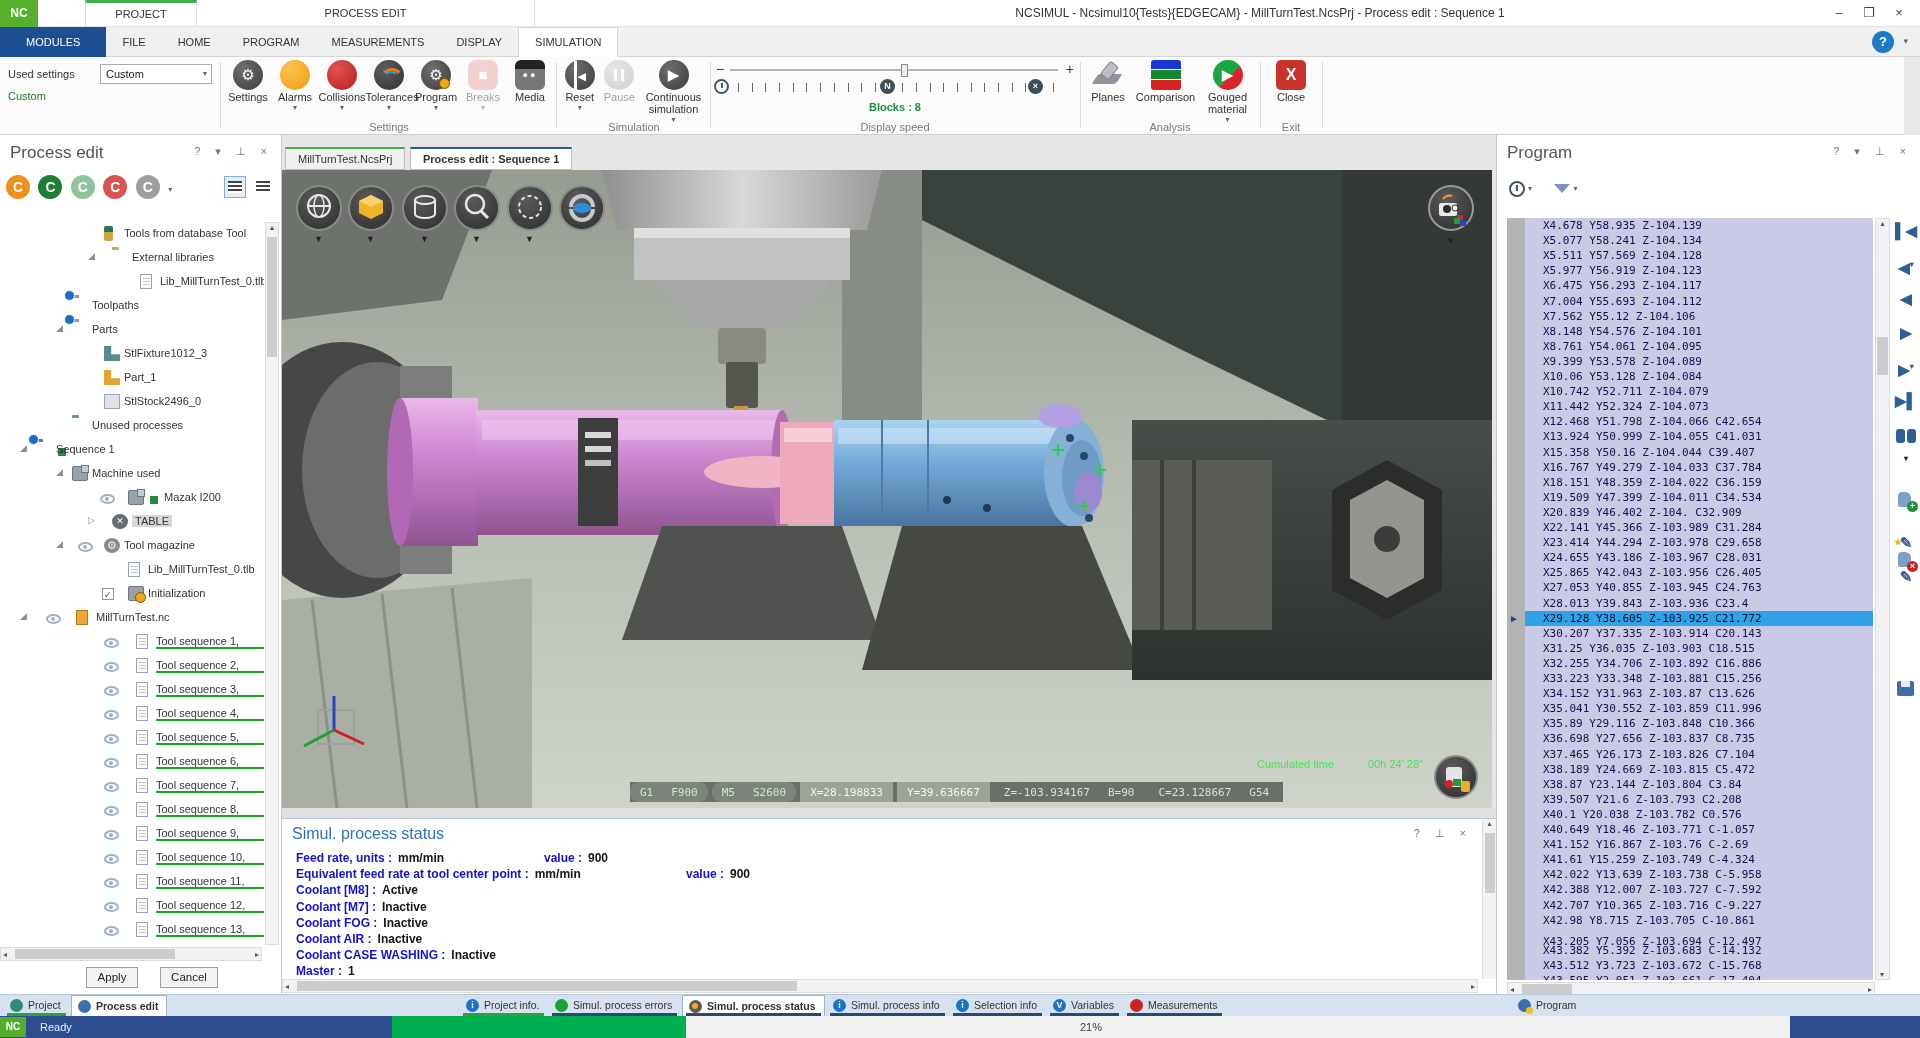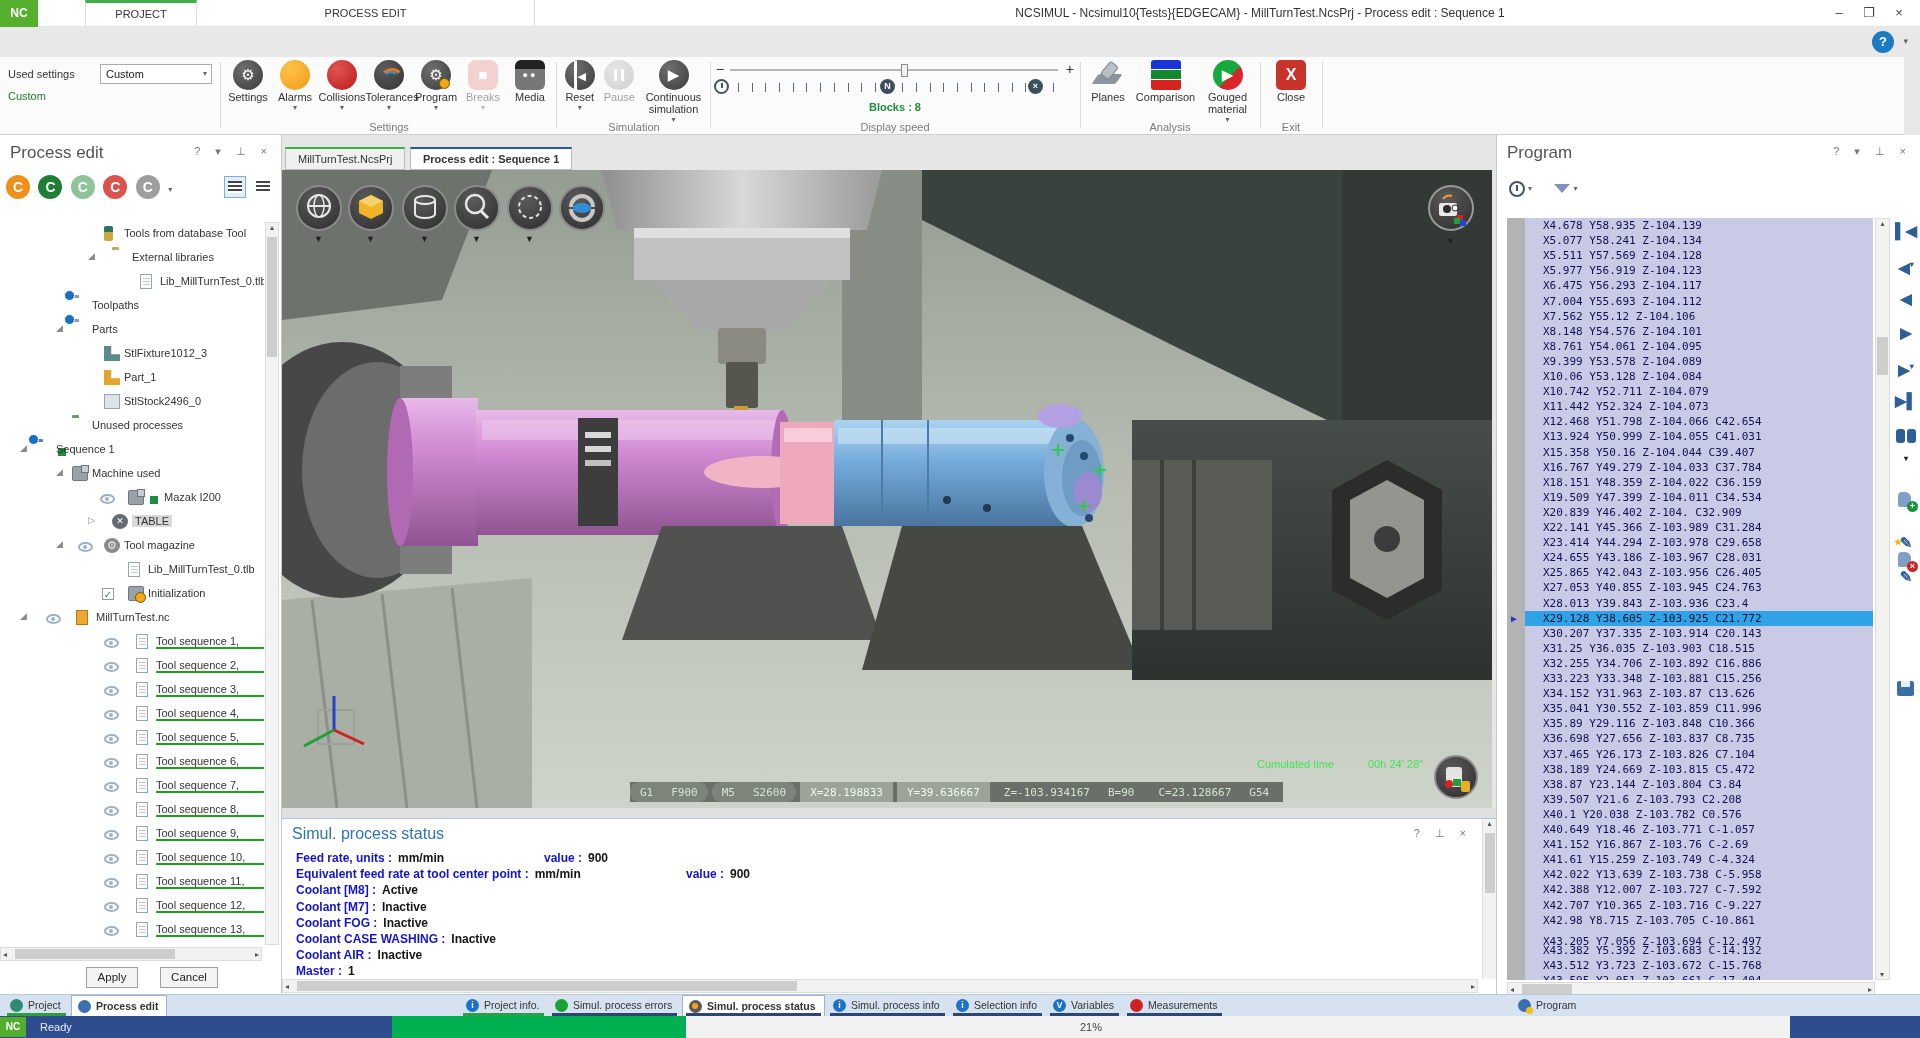--- a/index.html
+++ b/index.html
@@ -213,20 +213,29 @@
   <div id="titlebar">
     <div id="nc-logo">NC</div>
     <div id="grp-project" class="ctxgrp">PROJECT</div>
     <div id="grp-process" class="ctxgrp">PROCESS EDIT</div>
     <div id="win-title">NCSIMUL - Ncsimul10{Tests}{EDGECAM} - MillTurnTest.NcsPrj - Process edit : Sequence 1</div>
     <div class="winbtn" style="left:1826px;">–</div>
     <div class="winbtn" style="left:1856px;">❐</div>
     <div class="winbtn" style="left:1886px;">×</div>
   </div>
 
+  <div id="ribbon-tabs">
+      <div class="rtab modules">MODULES</div>
+      <div class="rtab">FILE</div>
+      <div class="rtab">HOME</div>
+      <div class="rtab">PROGRAM</div>
+      <div class="rtab">MEASUREMENTS</div>
+      <div class="rtab">DISPLAY</div>
+      <div class="rtab active">SIMULATION</div>
+    </div>
   <div id="help-btn">?</div>
   <div id="help-caret">▾</div>
 
   <div id="ribbon">
     <div id="used-settings-label">Used settings</div>
     <div id="used-settings-box">
       <span>Custom</span><span class="dd">▾</span>
     </div>
     <div id="used-settings-sub">Custom</div>
 
@@ -729,22 +738,22 @@
 
     <div id="status-panel">
       <div id="sp-title">Simul. process status</div>
       <div class="panel-icons" style="top:8px;right:24px;">?&nbsp;⊥&nbsp;×</div>
       <div id="sp-rows">
           <div class="sp-row"><span class="sp-l">Feed rate, units :</span><span class="sp-v">mm/min</span><span class="sp-2" style="left: 248px;"><span class="sp-l">value :</span><span class="sp-v">900</span></span></div>
           <div class="sp-row"><span class="sp-l">Equivalent feed rate at tool center point :</span><span class="sp-v">mm/min</span><span class="sp-2" style="left: 390px;"><span class="sp-l">value :</span><span class="sp-v">900</span></span></div>
           <div class="sp-row"><span class="sp-l">Coolant [M8] :</span><span class="sp-v">Active</span></div>
           <div class="sp-row"><span class="sp-l">Coolant [M7] :</span><span class="sp-v">Inactive</span></div>
           <div class="sp-row"><span class="sp-l">Coolant FOG :</span><span class="sp-v">Inactive</span></div>
+          <div class="sp-row"><span class="sp-l">Coolant AIR :</span><span class="sp-v">Inactive</span></div>
           <div class="sp-row"><span class="sp-l">Coolant CASE WASHING :</span><span class="sp-v">Inactive</span></div>
-          <div class="sp-row"><span class="sp-l">Coolant AIR :</span><span class="sp-v">Inactive</span></div>
           <div class="sp-row"><span class="sp-l">Master :</span><span class="sp-v">1</span></div>
         </div>
       <div id="sp-vscroll">▴<div class="vthumb" style="position:absolute;left:2px;width:10px;top:14px;height:60px;background:#cdcdcd;"></div></div>
       <div id="sp-hscroll" class="hscroll">
         <span class="sarrow" style="left:2px;">◂</span>
           <div class="hthumb" style="left:14px;width:500px;"></div>
           <span class="sarrow" style="right:2px;">▸</span>
       </div>
     </div>
   </div>

